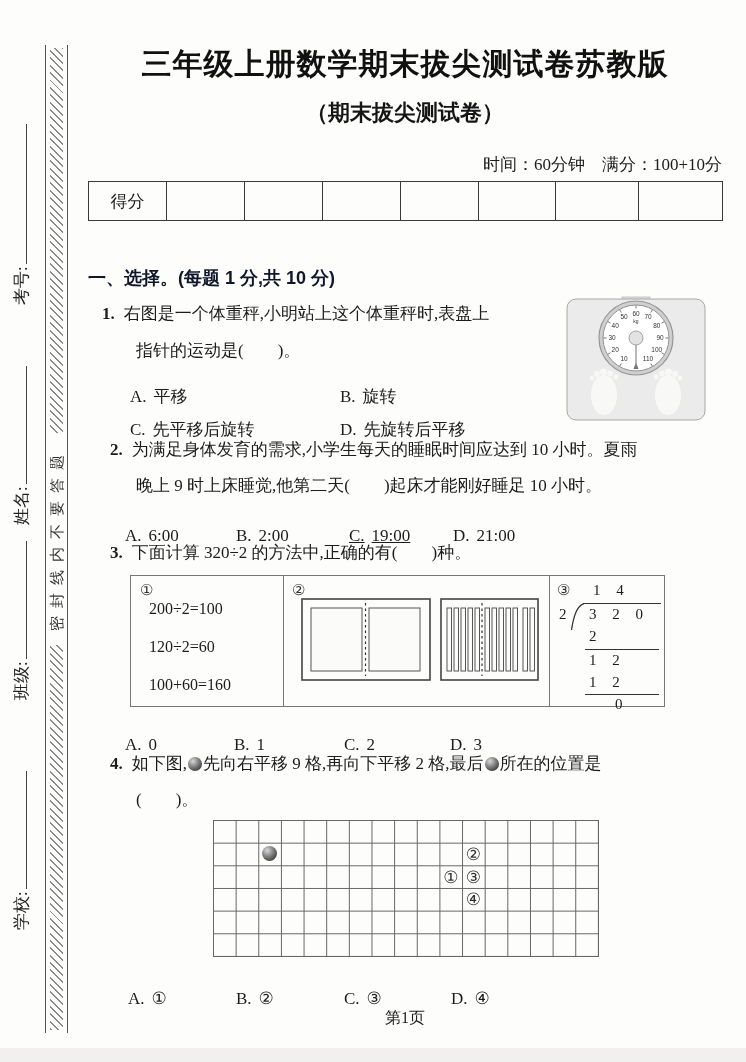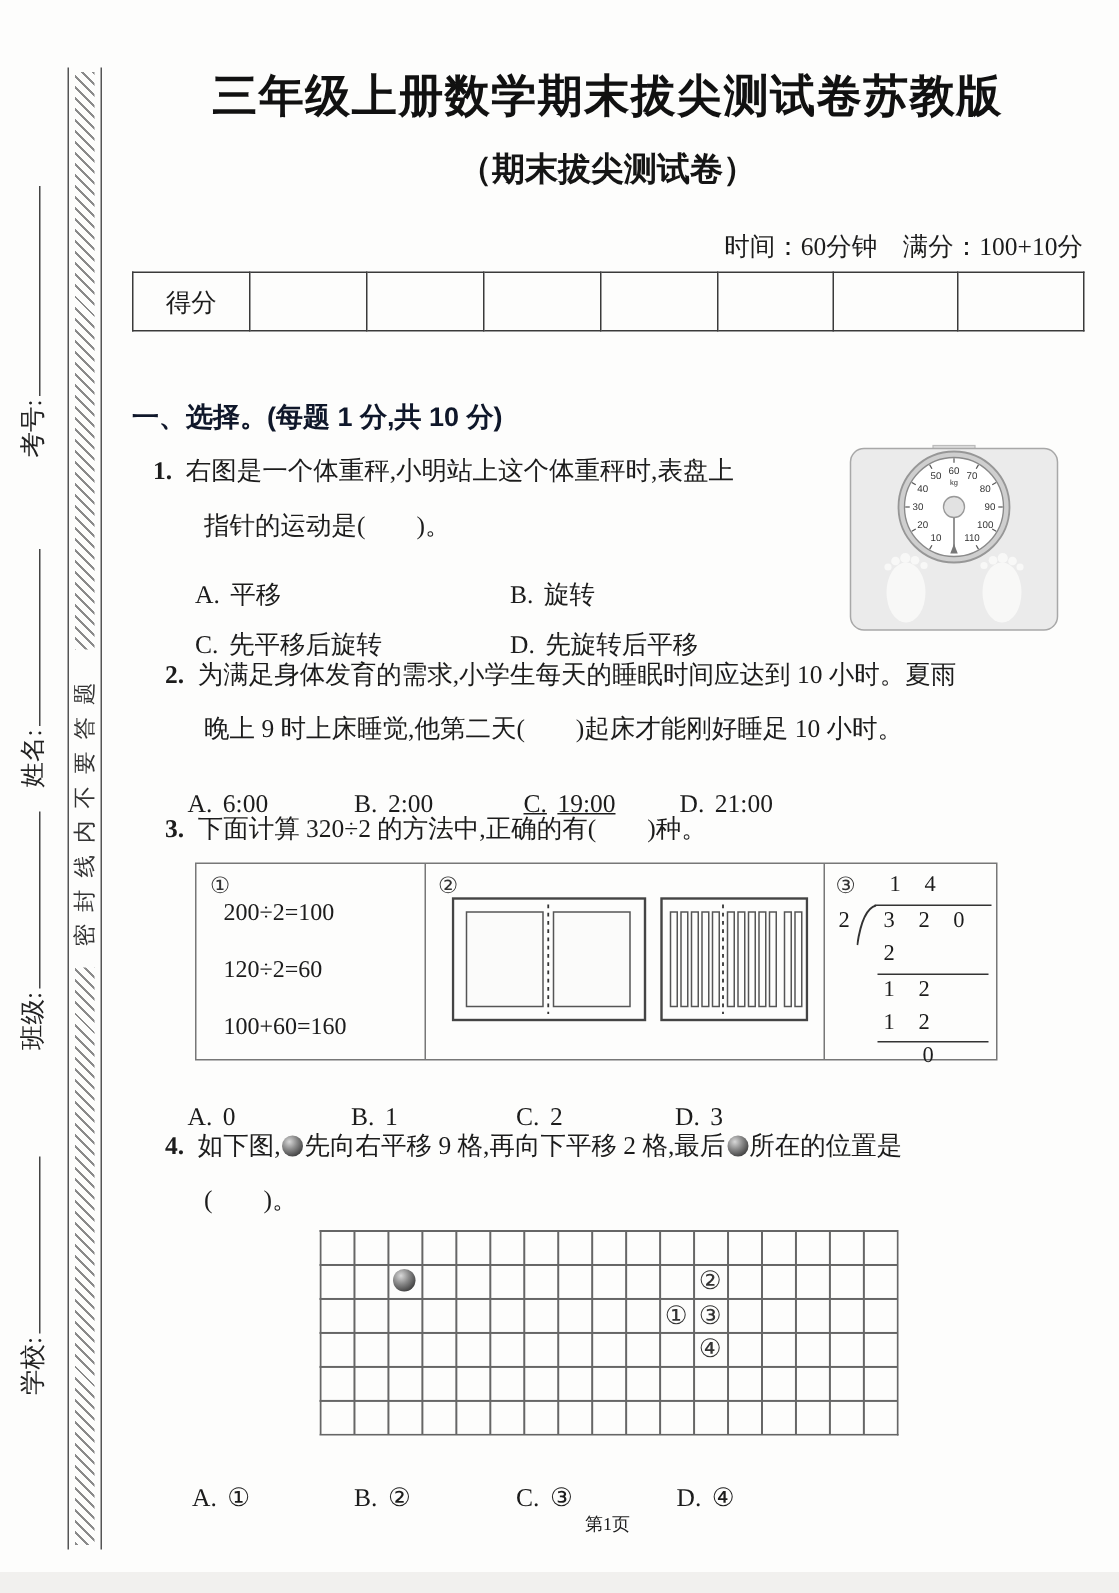--- a/index.html
+++ b/index.html
@@ -87,21 +87,21 @@
   .grid-ball, .ball-inline {
     border-radius:50%;
     background:radial-gradient(circle at 35% 30%, #d8d8d8 0%, #8a8a8a 38%, #383838 82%);
   }
   .grid-ball { position:absolute; width:15px; height:15px; }
   .ball-inline { display:inline-block; width:14px; height:14px; vertical-align:-2px; margin:0 1px; }
   .grid-marker {
     position:absolute; transform:translate(-50%,-50%);
     font-size:17px; line-height:1; color:#333;
   }
-  .footer { position:absolute; top:1008px; width:100%; text-align:center; font-size:12px; }
+  .footer { position:absolute; top:1008px; width:100%; text-align:center; font-size:16px; }
   .dialnum { font-size:6.5px; fill:#333; text-anchor:middle; font-family:"Liberation Sans","DejaVu Sans",sans-serif; }
   .bottom-edge { position:absolute; left:0; bottom:0; width:100%; height:14px; background:#f1f0ee; }
 </style>
 </head>
 <body>
 
 <div class="page">
 
   <div class="student-strip">
     <span class="sfield sf1"><span>学校:</span><span class="sblank"></span></span>

